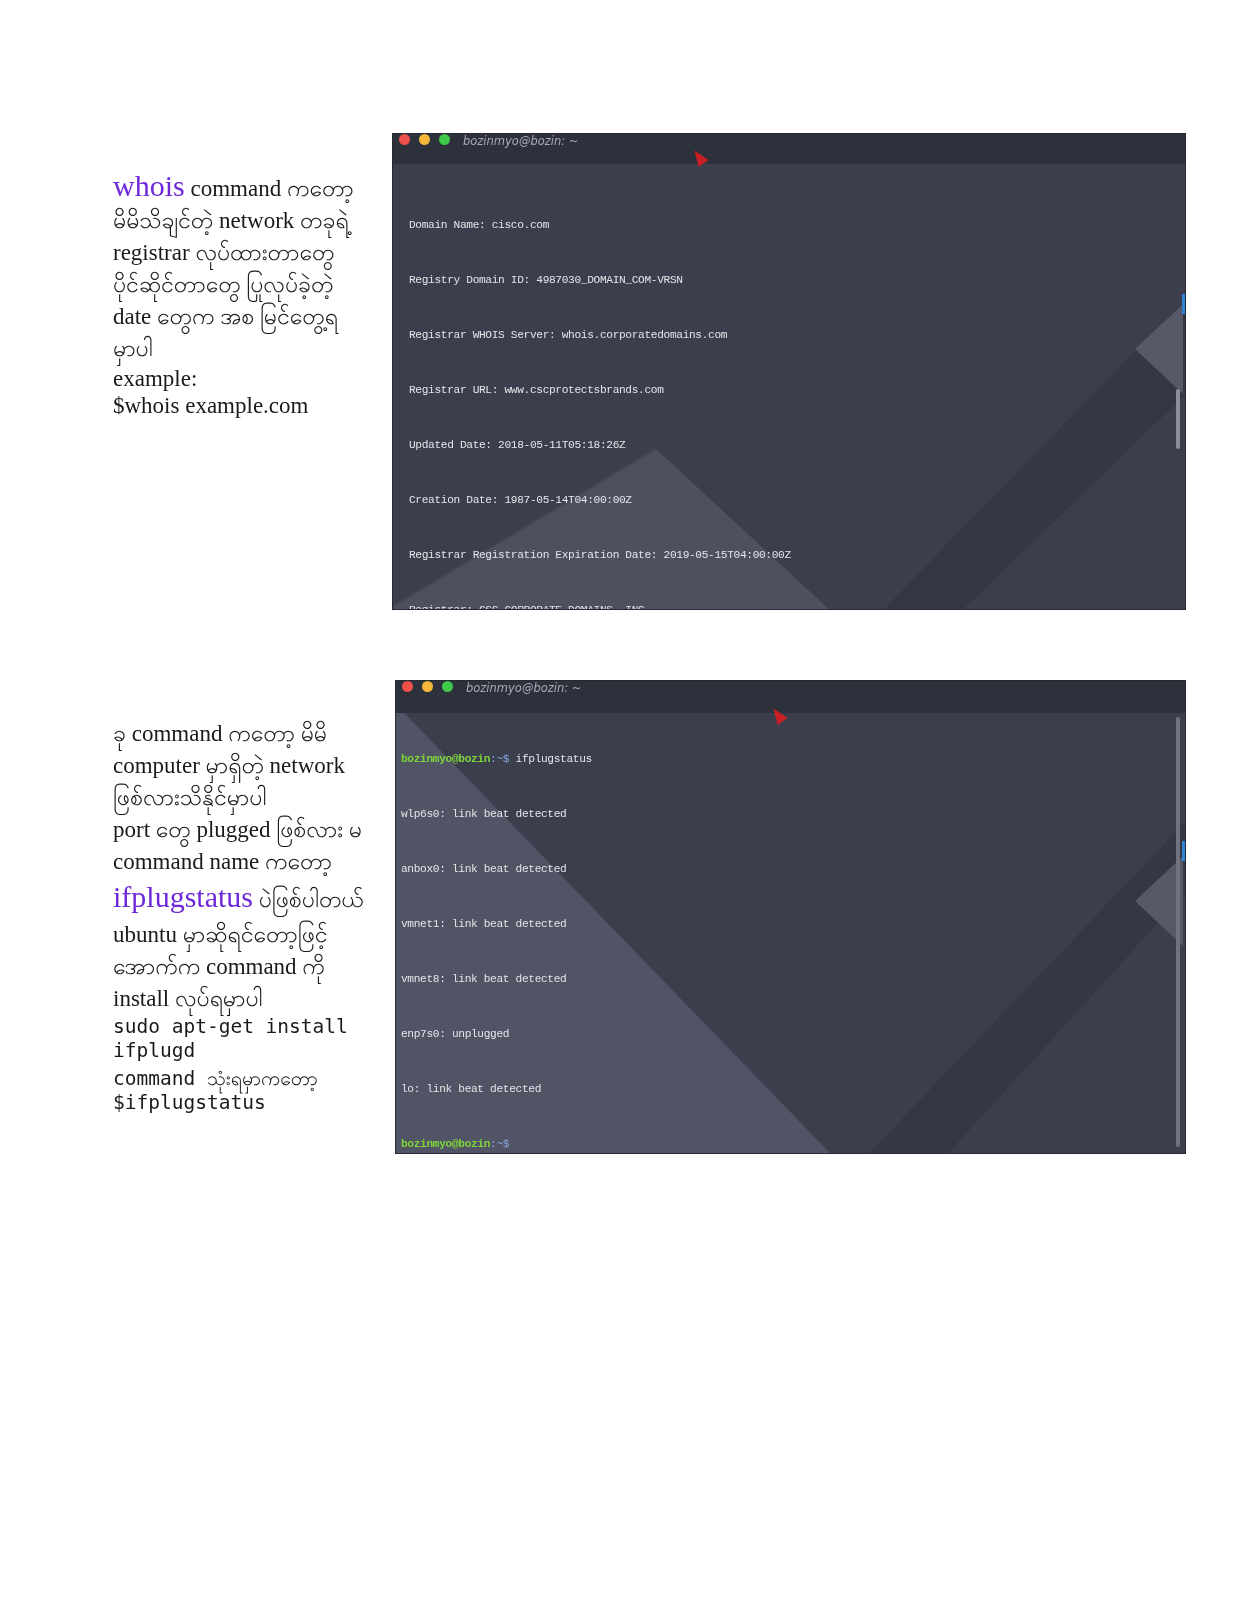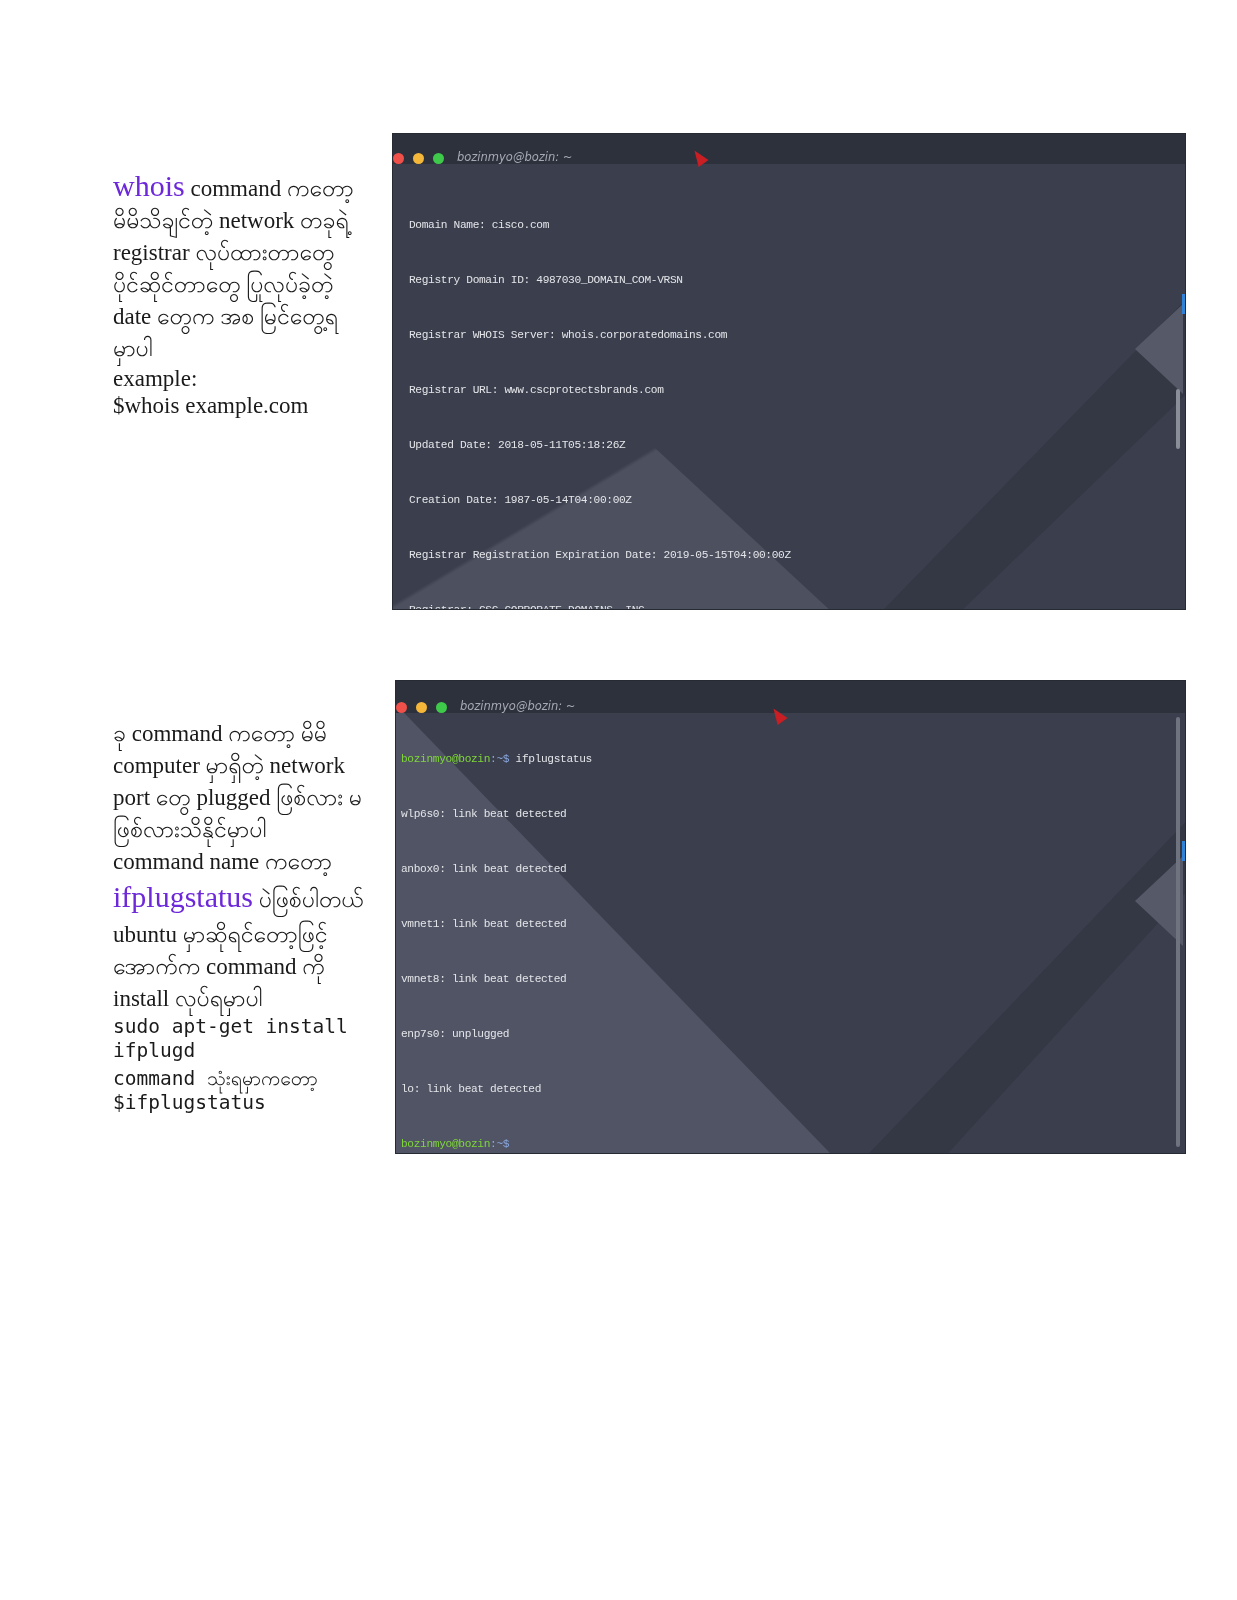--- a/index.html
+++ b/index.html
@@ -45,22 +45,22 @@
       clip-path: polygon(62% 100%, 100% 35%, 100% 55%, 72% 100%);
     }
     .terminal .shape-c {
       position: absolute; right: 2px; width: 48px; height: 90px;
       background: #565a68;
       clip-path: polygon(100% 0, 0 50%, 100% 100%);
     }
     .terminal .titlebar {
       position: absolute; left: 0; top: 0; right: 0; height: 30px;
       background: #2d313c;
-      display: flex; align-items: flex-end;
-      padding-left: 0;
+      display: flex; align-items: flex-start;
+      padding-left: 6px;
       box-sizing: border-box;
     }
     .dot { width: 11px; height: 11px; border-radius: 50%; margin-right: 9px; }
     .dot.red { background: #f0504a; }
     .dot.yellow { background: #f4b73a; }
     .dot.green { background: #3fc94b; }
     .titlebar .title {
       font-family: "DejaVu Sans", sans-serif;
       font-style: italic;
       font-size: 11.5px;
@@ -77,21 +77,21 @@
     }
     .term-body {
       position: absolute; left: 16px;
       font-family: "Liberation Mono", "DejaVu Sans Mono", monospace;
       font-size: 11.2px;
       line-height: 18.35px;
       color: #e4e5e9;
       white-space: pre;
       letter-spacing: -0.35px;
     }
-    .term-body .prompt-user { color: #7fd63a; font-weight: normal; }
+    .term-body .prompt-user { color: #7fd63a; font-weight: bold; }
     .term-body .prompt-path { color: #8aa8e0; }
     .scrollbar {
       position: absolute; right: 5px; width: 4px;
       background: #8a8e99; border-radius: 2px;
     }
     .scroll-accent {
       position: absolute; right: 0; width: 3px; background: #2f82d6;
     }
 
     #term1 { left: 392px; top: 133px; width: 792px; height: 475px; }
@@ -149,22 +149,22 @@
     
     
   </div>
   <div class="scrollbar" style="top:255px; height:60px"></div>
   <div class="scroll-accent" style="top:160px; height:20px"></div>
 </div>
 
 <div id="block2" class="text-block">
   <span class="line">ခု command ကတော့ မိမိ</span>
   <span class="line">computer မှာရှိတဲ့ network</span>
+  <span class="line">ဖြစ်လားသိနိုင်မှာပါ</span>
   <span class="line">port တွေ plugged ဖြစ်လား မ</span>
-  <span class="line">ဖြစ်လားသိနိုင်မှာပါ</span>
   <span class="line">command name ကတော့</span>
   <span class="line" style="line-height:38px"><span class="keyword">ifplugstatus</span><span> ပဲဖြစ်ပါတယ်</span></span>
   <span class="line">ubuntu မှာဆိုရင်တော့ဖြင့်</span>
   <span class="line">အောက်က command ကို</span>
   <span class="line">install လုပ်ရမှာပါ</span>
   <span class="mono">sudo apt-get install</span>
   <span class="mono">ifplugd</span>
   <span class="mono" style="margin-top:4px">command သုံးရမှာကတော့</span>
   <span class="mono">$ifplugstatus</span>
 </div>

